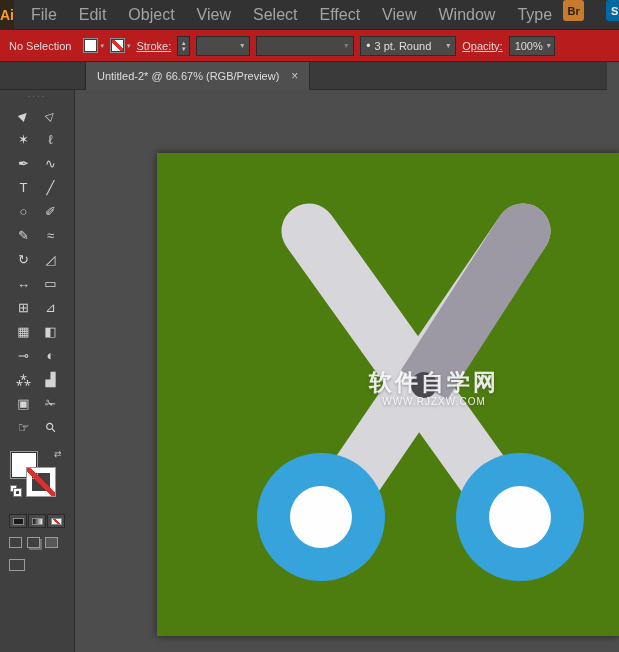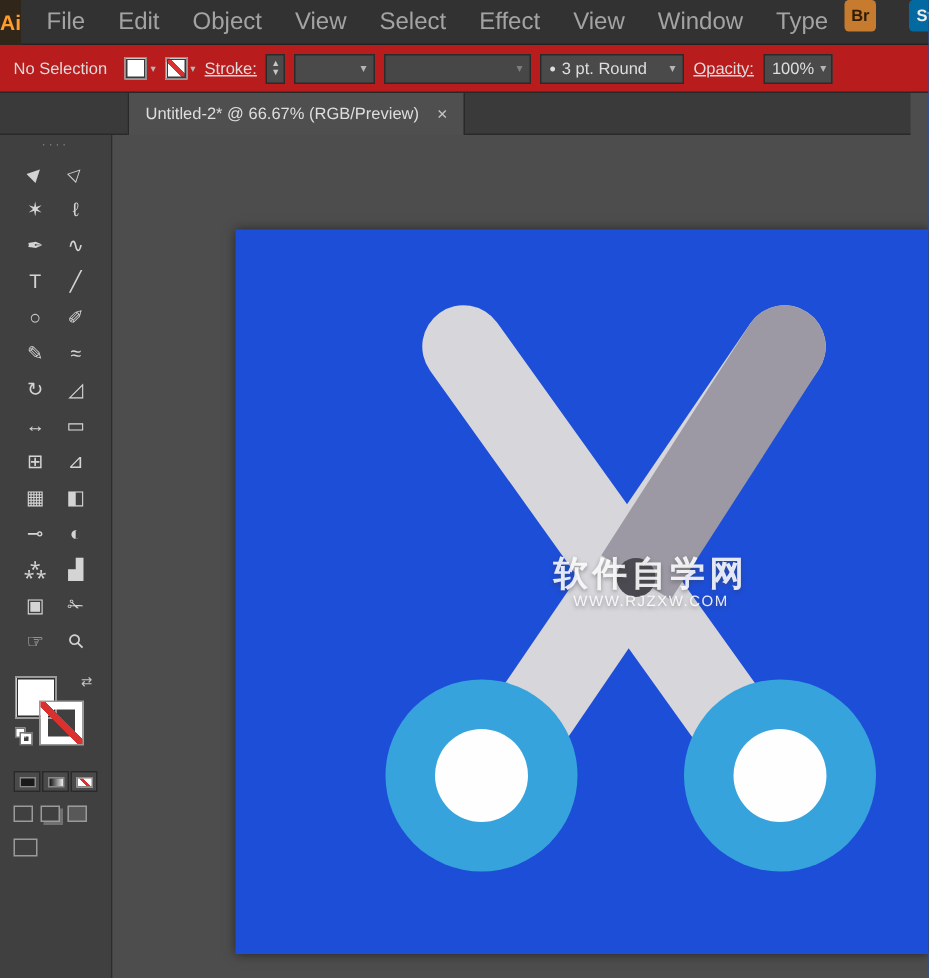--- a/index.html
+++ b/index.html
@@ -140,21 +140,21 @@
   .mode { width:13px; height:11px; border:1px solid #9a9a9a; background:#404040; }
   .mode.behind { box-shadow:2px 2px 0 #707070; }
   .mode.inside { background:#585858; }
 
   .screen-mode { margin-top:11px; align-self:flex-start; margin-left:9px; width:16px; height:12px; border:1px solid #9a9a9a; }
 
   
   .canvas { position:absolute; left:75px; top:90px; right:0; bottom:0; background:#4d4d4d; overflow:hidden; }
   .artboard {
     position:absolute; left:82px; top:63px; width:462px; height:483px;
-    background:#1d4ed8; box-shadow:0 0 7px rgba(0,0,0,0.55);
+    background:#4d7c0f; box-shadow:0 0 7px rgba(0,0,0,0.55);
     overflow:hidden;
   }
   .artboard svg { position:absolute; left:0; top:0; }
   .watermark {
     position:absolute; left:167px; top:216px; width:220px;
     text-align:center; pointer-events:none;
     color:rgba(255,255,255,0.88);
     text-shadow:0 1px 3px rgba(60,60,60,0.45);
   }
   .watermark .cn { font-size:23px; font-weight:bold; letter-spacing:3px; line-height:26px; }

